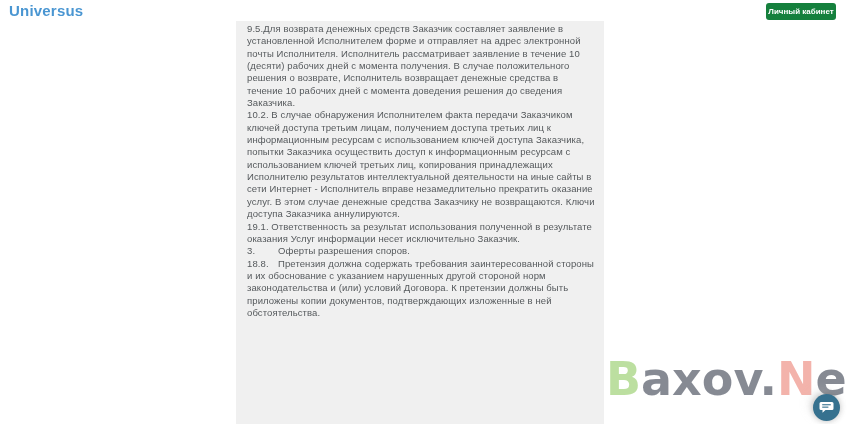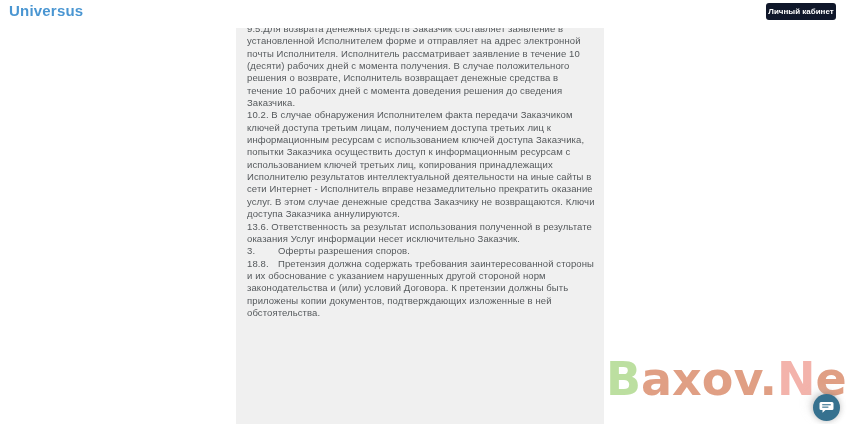--- a/index.html
+++ b/index.html
@@ -7,33 +7,33 @@
     width: 847px; height: 424px;
     overflow: hidden;
     background: #ffffff;
     font-family: "Liberation Sans", sans-serif;
     position: relative;
   }
   .page { position: relative; width: 847px; height: 424px; background: #ffffff; }
 
   
   .header {
-    position: absolute; top: 0; left: 0; right: 0; height: 28px;
+    position: absolute; top: 0; left: 0; right: 0; height: 21px;
     background: #ffffff; z-index: 3;
   }
   .logo {
     position: absolute; left: 9px; top: 2px;
     font-size: 15px; font-weight: 600; color: #4a96d2;
     letter-spacing: 0.2px;
     cursor: pointer;
   }
   .account-btn {
     position: absolute; right: 11px; top: 3px;
     width: 70px; height: 17px;
-    background: #0f172a; border: none; border-radius: 3px;
+    background: #15803d; border: none; border-radius: 3px;
     color: #ffffff; font-size: 8px; font-weight: bold;
     font-family: "Liberation Sans", sans-serif;
     display: flex; align-items: center; justify-content: center;
     cursor: pointer; white-space: nowrap;
   }
 
   
   .doc-block {
     position: absolute; left: 236px; top: 18px;
     width: 368px; height: 406px;
@@ -55,21 +55,21 @@
     font-size: 46px; font-weight: 800;
     font-family: "DejaVu Sans", sans-serif;
     letter-spacing: 0px;
     opacity: 0.5;
     z-index: 2;
     white-space: nowrap;
     text-shadow: 1px 1px 0 rgba(255,255,255,0.6);
     pointer-events: none;
   }
   .wm-green { color: #7cc144; }
-  .wm-gray  { color: #c2410c; }
+  .wm-gray  { color: #0f172a; }
   .wm-red   { color: #e8695a; }
 
   
   .chat-btn {
     position: absolute; right: 7px; bottom: 3px;
     width: 27px; height: 27px; border-radius: 50%;
     background: #36718f;
     display: flex; align-items: center; justify-content: center;
     box-shadow: 0 0 6px rgba(0,0,0,0.25), -4px -4px 10px rgba(200,200,200,0.35);
     cursor: pointer; z-index: 4;
@@ -82,21 +82,21 @@
 <div class="page">
 
   <div class="header">
     <div class="logo">Universus</div>
     <button class="account-btn">Личный кабинет</button>
   </div>
 
   <div class="doc-block">
     <p><span class="p-num"></span><span>9.5.Для возврата денежных средств Заказчик составляет заявление в установленной Исполнителем форме и отправляет на адрес электронной почты Исполнителя. Исполнитель рассматривает заявление в течение 10 (десяти) рабочих дней с момента получения. В случае положительного решения о возврате, Исполнитель возвращает денежные средства в течение 10 рабочих дней с момента доведения решения до сведения Заказчика.</span></p>
     <p><span class="p-num"></span><span>10.2. В случае обнаружения Исполнителем факта передачи Заказчиком ключей доступа третьим лицам, получением доступа третьих лиц к информационным ресурсам с использованием ключей доступа Заказчика, попытки Заказчика осуществить доступ к информационным ресурсам с использованием ключей третьих лиц, копирования принадлежащих Исполнителю результатов интеллектуальной деятельности на иные сайты в сети Интернет - Исполнитель вправе незамедлительно прекратить оказание услуг. В этом случае денежные средства Заказчику не возвращаются. Ключи доступа Заказчика аннулируются.</span></p>
-    <p><span class="p-num"></span><span>13.6. Ответственность за результат использования полученной в результате оказания Услуг информации несет исключительно Заказчик.</span></p>
+    <p><span class="p-num"></span><span>19.1. Ответственность за результат использования полученной в результате оказания Услуг информации несет исключительно Заказчик.</span></p>
     <p><span class="p-num">3.</span><span>Оферты разрешения споров.</span></p>
     <p><span class="p-num">18.8.</span><span>Претензия должна содержать требования заинтересованной стороны и их обоснование с указанием нарушенных другой стороной норм законодательства и (или) условий Договора. К претензии должны быть приложены копии документов, подтверждающих изложенные в ней обстоятельства.</span></p>
 
   </div>
 
   <div class="watermark"><span class="wm-green">B</span><span class="wm-gray">axov.</span><span class="wm-red">N</span><span class="wm-gray">et</span></div>
 
   <div class="chat-btn">
     <svg width="15" height="13" viewBox="0 0 15 13">
       <path d="M2 1 h11 a1.5 1.5 0 0 1 1.5 1.5 v5 a1.5 1.5 0 0 1 -1.5 1.5 h-6.5 l-3 2.8 v-2.8 h-1.5 a1.5 1.5 0 0 1 -1.5 -1.5 v-5 a1.5 1.5 0 0 1 1.5 -1.5 z" fill="#ffffff"></path>

